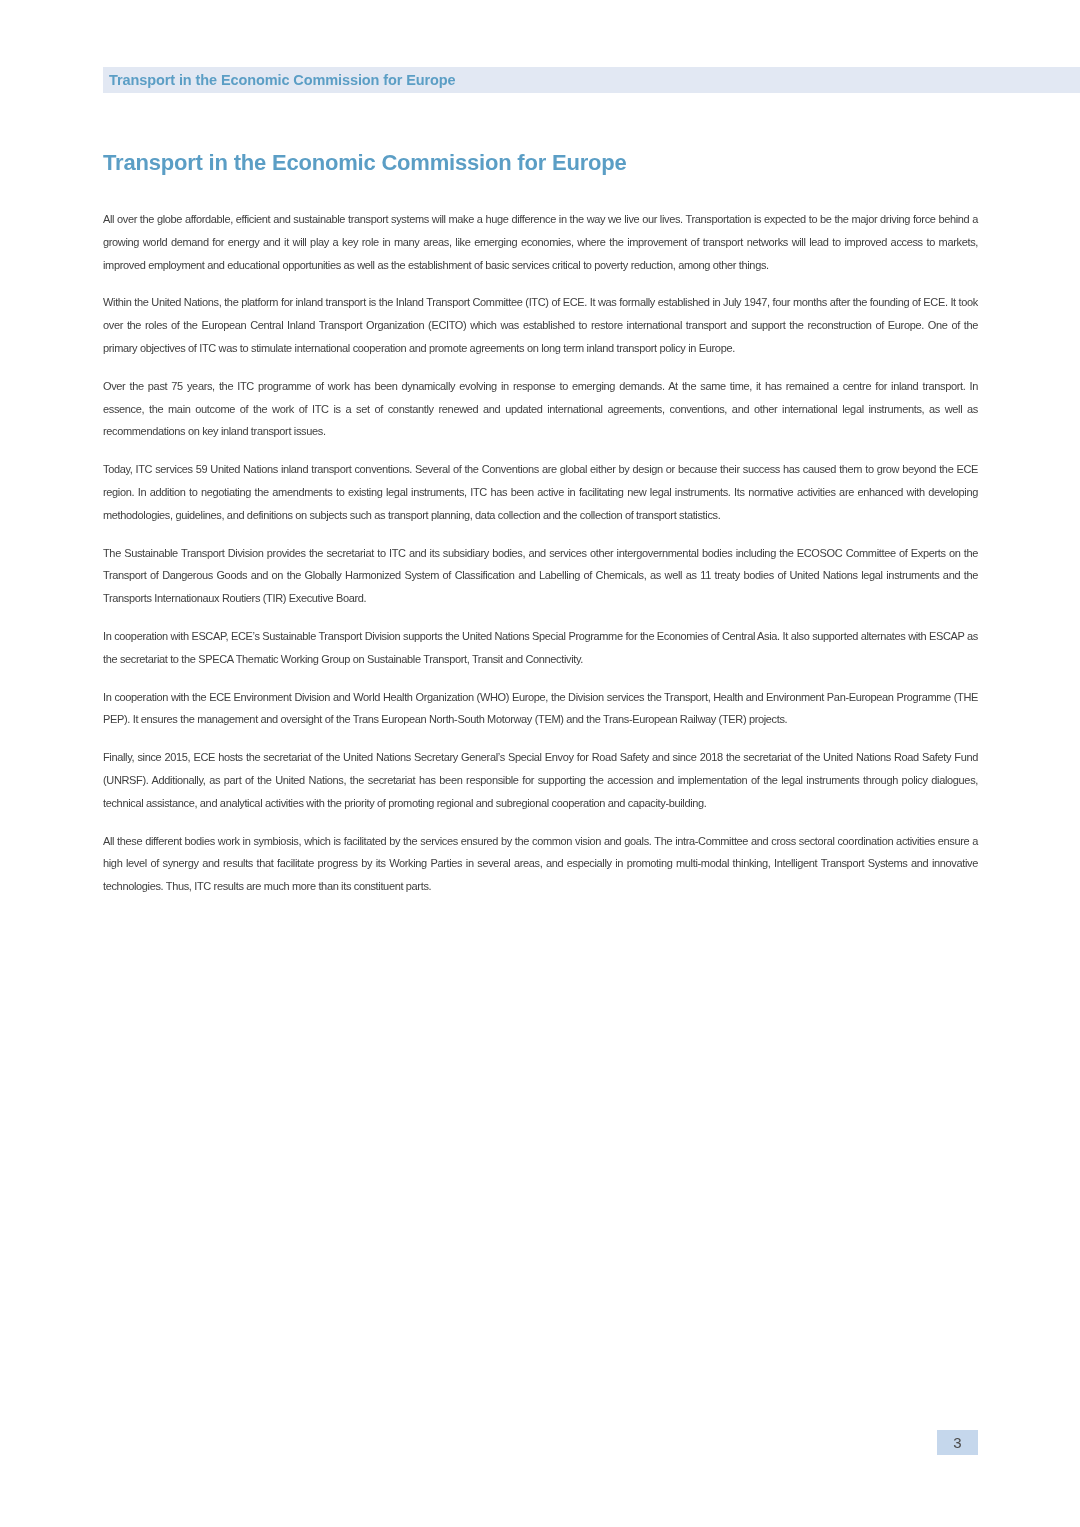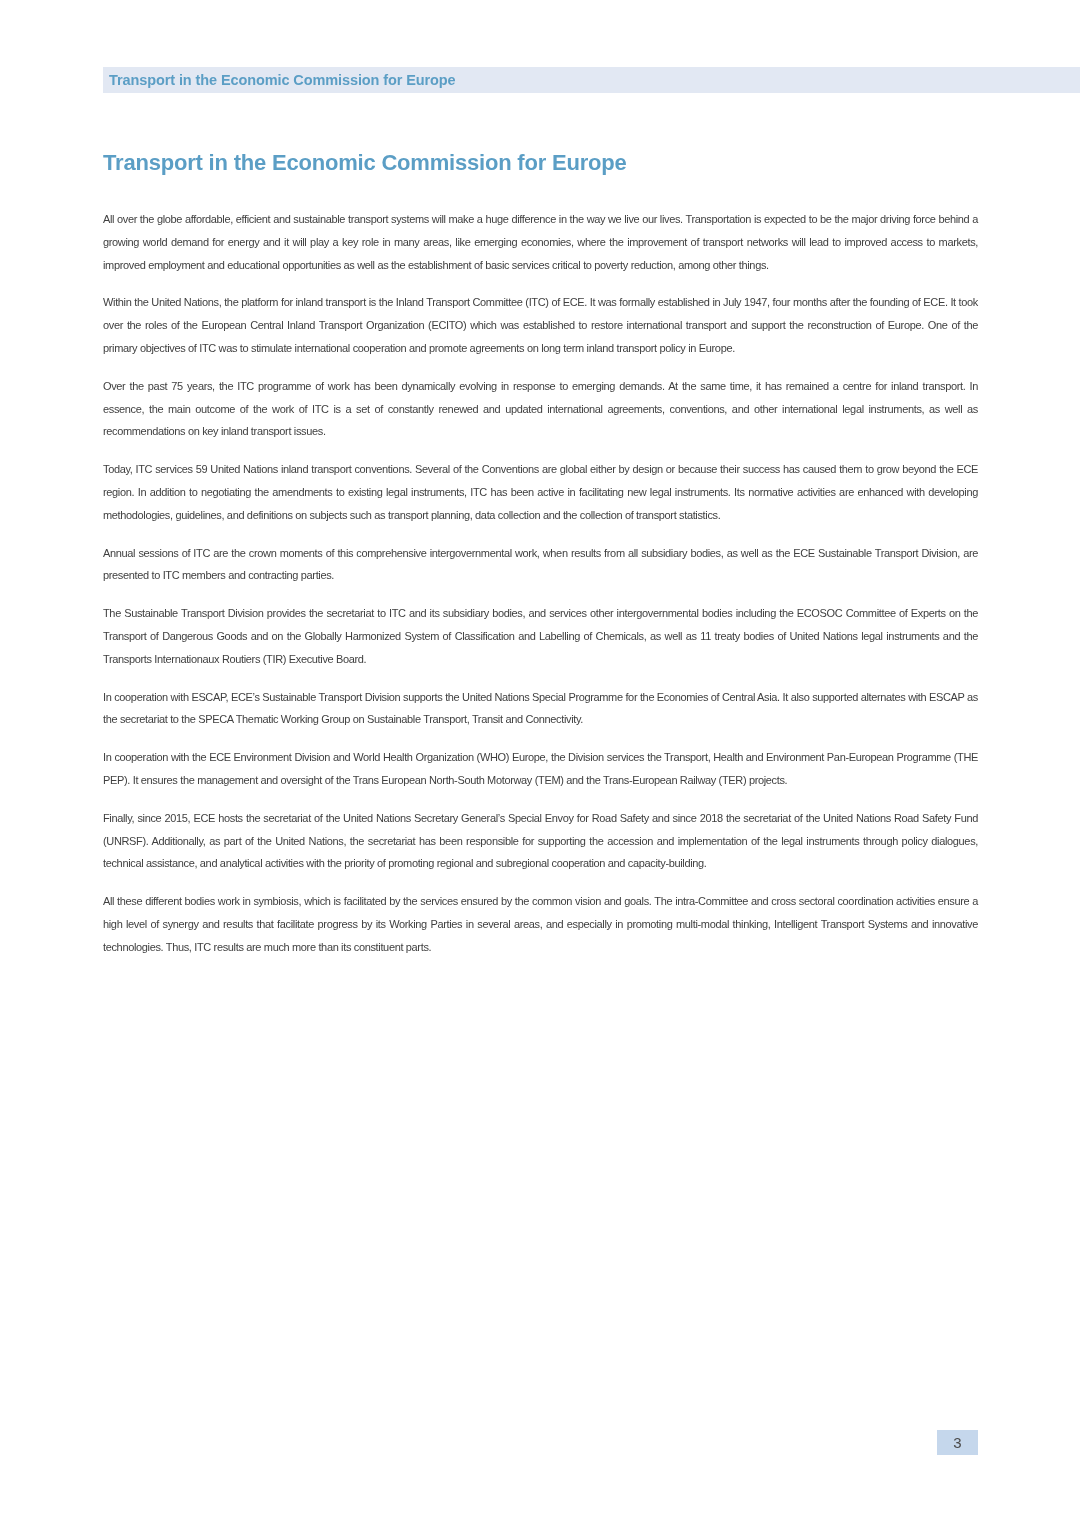--- a/index.html
+++ b/index.html
@@ -77,21 +77,20 @@
   <span class="running-header-text">Transport in the Economic Commission for Europe</span>
 </div>
 
 <h1 class="page-title">Transport in the Economic Commission for Europe</h1>
 
 <div class="body-text">
   <p class="para">All over the globe affordable, efficient and sustainable transport systems will make a huge difference in the way we live our lives. Transportation is expected to be the major driving force behind a growing world demand for energy and it will play a key role in many areas, like emerging economies, where the improvement of transport networks will lead to improved access to markets, improved employment and educational opportunities as well as the establishment of basic services critical to poverty reduction, among other things.</p>
   <p class="para">Within the United Nations, the platform for inland transport is the Inland Transport Committee (ITC) of ECE. It was formally established in July 1947, four months after the founding of ECE. It took over the roles of the European Central Inland Transport Organization (ECITO) which was established to restore international transport and support the reconstruction of Europe. One of the primary objectives of ITC was to stimulate international cooperation and promote agreements on long term inland transport policy in Europe.</p>
   <p class="para">Over the past 75 years, the ITC programme of work has been dynamically evolving in response to emerging demands. At the same time, it has remained a centre for inland transport. In essence, the main outcome of the work of ITC is a set of constantly renewed and updated international agreements, conventions, and other international legal instruments, as well as recommendations on key inland transport issues.</p>
   <p class="para">Today, ITC services 59 United Nations inland transport conventions. Several of the Conventions are global either by design or because their success has caused them to grow beyond the ECE region. In addition to negotiating the amendments to existing legal instruments, ITC has been active in facilitating new legal instruments. Its normative activities are enhanced with developing methodologies, guidelines, and definitions on subjects such as transport planning, data collection and the collection of transport statistics.</p>
-  <p class="para">Annual sessions of ITC are the crown moments of this comprehensive intergovernmental work, when results from all subsidiary bodies, as well as the ECE Sustainable Transport Division, are presented to ITC members and contracting parties.</p>
   <p class="para">The Sustainable Transport Division provides the secretariat to ITC and its subsidiary bodies, and services other intergovernmental bodies including the ECOSOC Committee of Experts on the Transport of Dangerous Goods and on the Globally Harmonized System of Classification and Labelling of Chemicals, as well as 11 treaty bodies of United Nations legal instruments and the Transports Internationaux Routiers (TIR) Executive Board.</p>
   <p class="para">In cooperation with ESCAP, ECE’s Sustainable Transport Division supports the United Nations Special Programme for the Economies of Central Asia. It also supported alternates with ESCAP as the secretariat to the SPECA Thematic Working Group on Sustainable Transport, Transit and Connectivity.</p>
   <p class="para">In cooperation with the ECE Environment Division and World Health Organization (WHO) Europe, the Division services the Transport, Health and Environment Pan-European Programme (THE PEP). It ensures the management and oversight of the Trans European North-South Motorway (TEM) and the Trans-European Railway (TER) projects.</p>
   <p class="para">Finally, since 2015, ECE hosts the secretariat of the United Nations Secretary General’s Special Envoy for Road Safety and since 2018 the secretariat of the United Nations Road Safety Fund (UNRSF). Additionally, as part of the United Nations, the secretariat has been responsible for supporting the accession and implementation of the legal instruments through policy dialogues, technical assistance, and analytical activities with the priority of promoting regional and subregional cooperation and capacity-building.</p>
   <p class="para">All these different bodies work in symbiosis, which is facilitated by the services ensured by the common vision and goals. The intra-Committee and cross sectoral coordination activities ensure a high level of synergy and results that facilitate progress by its Working Parties in several areas, and especially in promoting multi-modal thinking, Intelligent Transport Systems and innovative technologies. Thus, ITC results are much more than its constituent parts.</p>
 </div>
 
 <div class="page-number">3</div>
 
 </body></html>

